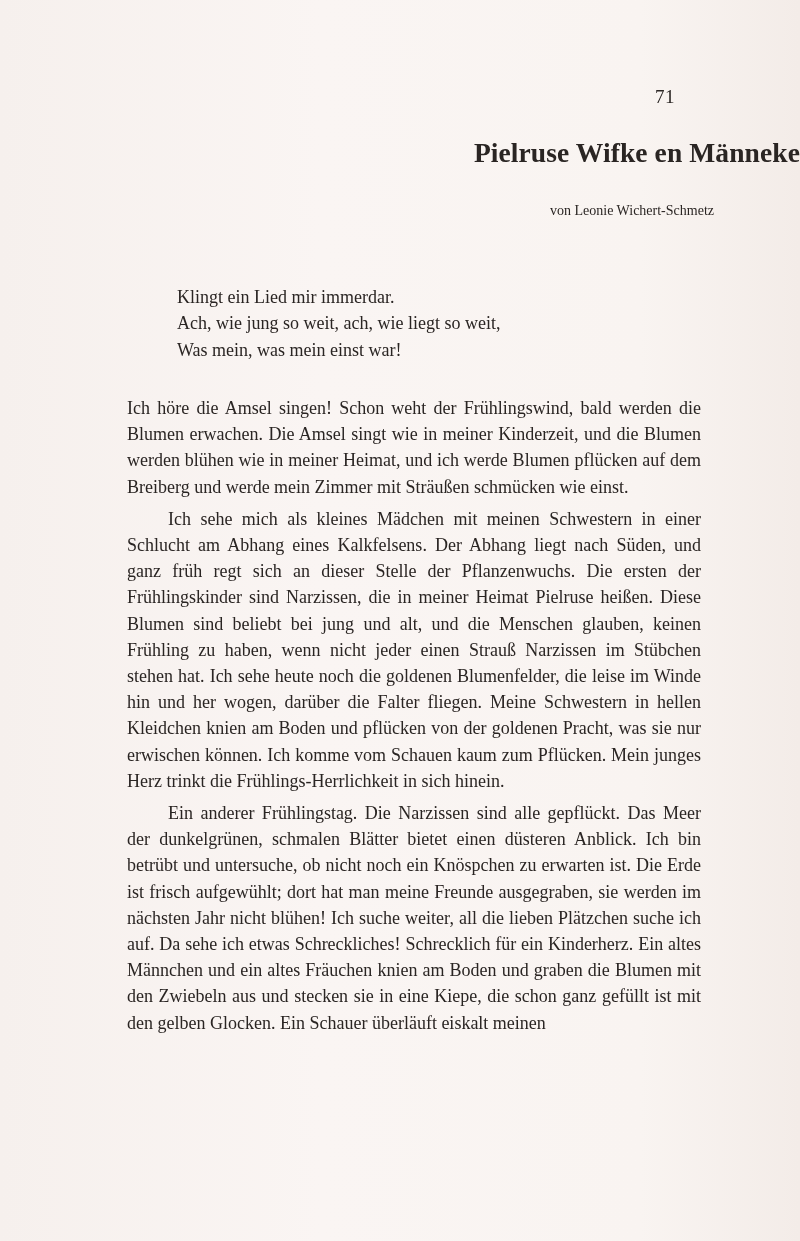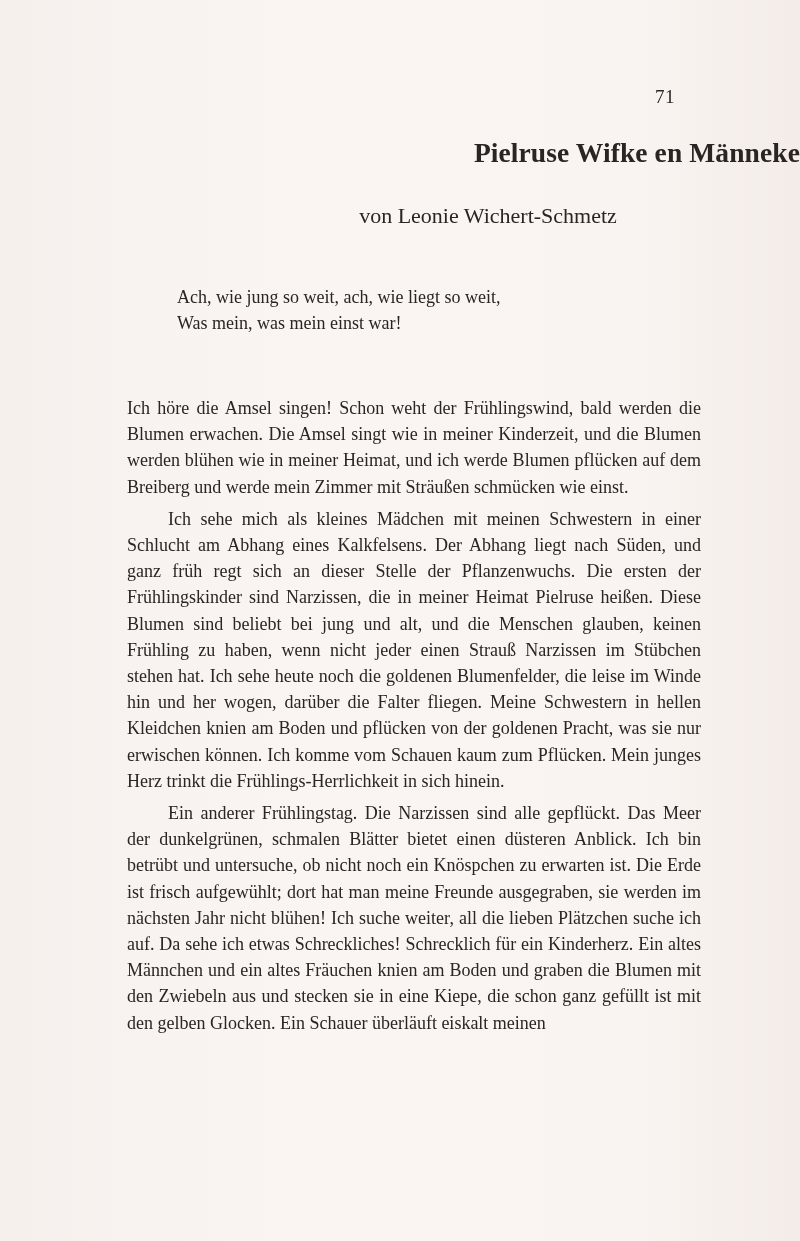--- a/index.html
+++ b/index.html
@@ -37,24 +37,24 @@
       text-align: center;
       font-size: 27.5px;
       font-weight: bold;
       padding-left: 4px;
       box-sizing: border-box;
       letter-spacing: 0.1px;
     }
     .author {
       position: absolute;
       top: 203px;
-      left: 287px;
+      left: 312px;
       width: 402px;
-      text-align: center;
-      font-size: 22px;
+      text-align: right;
+      font-size: 14px;
     }
     .poem {
       position: absolute;
       top: 284px;
       left: 177px;
       font-size: 18px;
       line-height: 26.3px;
     }
     .poem-line {
       white-space: nowrap;
@@ -84,20 +84,21 @@
 
 <div class="page">
 
   <div class="page-number">71</div>
 
   <h1 class="title" style="margin:0;text-align:right;">Pielruse Wifke en Männeke</h1>
 
   <div class="author">von Leonie Wichert-Schmetz</div>
 
   <div class="poem">
+    <div class="poem-line">Klingt ein Lied mir immerdar.</div>
     <div class="poem-line">Ach, wie jung so weit, ach, wie liegt so weit,</div>
     <div class="poem-line">Was mein, was mein einst war!</div>
   </div>
 
   <div class="body-text">
     <p class="para">Ich höre die Amsel singen! Schon weht der Frühlingswind, bald werden die Blumen erwachen. Die Amsel singt wie in meiner Kinderzeit, und die Blumen werden blühen wie in meiner Heimat, und ich werde Blumen pflücken auf dem Breiberg und werde mein Zimmer mit Sträußen schmücken wie einst.</p>
     <p class="para indent">Ich sehe mich als kleines Mädchen mit meinen Schwestern in einer Schlucht am Abhang eines Kalkfelsens. Der Abhang liegt nach Süden, und ganz früh regt sich an dieser Stelle der Pflanzenwuchs. Die ersten der Frühlingskinder sind Narzissen, die in meiner Heimat Pielruse heißen. Diese Blumen sind beliebt bei jung und alt, und die Menschen glauben, keinen Frühling zu haben, wenn nicht jeder einen Strauß Narzissen im Stübchen stehen hat. Ich sehe heute noch die goldenen Blumenfelder, die leise im Winde hin und her wogen, darüber die Falter fliegen. Meine Schwestern in hellen Kleidchen knien am Boden und pflücken von der goldenen Pracht, was sie nur erwischen können. Ich komme vom Schauen kaum zum Pflücken. Mein junges Herz trinkt die Frühlings-Herrlichkeit in sich hinein.</p>
     <p class="para indent continue">Ein anderer Frühlingstag. Die Narzissen sind alle gepflückt. Das Meer der dunkelgrünen, schmalen Blätter bietet einen düsteren Anblick. Ich bin betrübt und untersuche, ob nicht noch ein Knöspchen zu erwarten ist. Die Erde ist frisch aufgewühlt; dort hat man meine Freunde ausgegraben, sie werden im nächsten Jahr nicht blühen! Ich suche weiter, all die lieben Plätzchen suche ich auf. Da sehe ich etwas Schreckliches! Schrecklich für ein Kinderherz. Ein altes Männchen und ein altes Fräuchen knien am Boden und graben die Blumen mit den Zwiebeln aus und stecken sie in eine Kiepe, die schon ganz gefüllt ist mit den gelben Glocken. Ein Schauer überläuft eiskalt meinen</p>
   </div>
 

